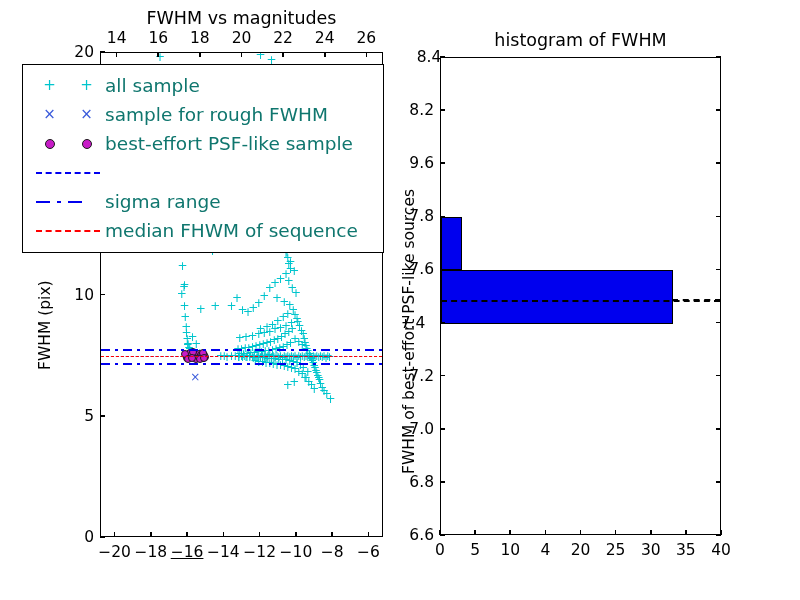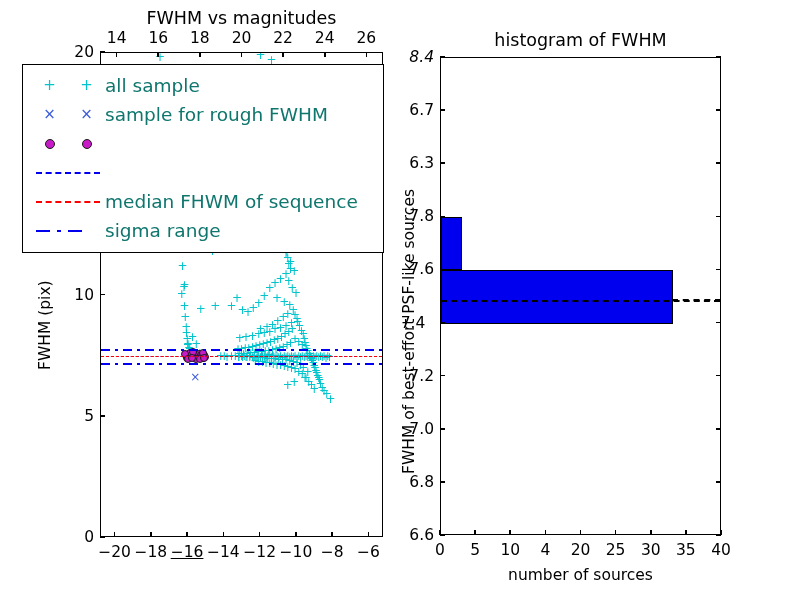--- a/index.html
+++ b/index.html
@@ -539,33 +539,32 @@
       <div class="tick" style="left: 716px; top: 321.756px; width: 5px; height: 1.6px;"></div>
       <div class="tick-label" style="left: 392px; top: 313.556px; width: 42px; text-align: center;">7.4</div>
       <div class="tick" style="left: 440px; top: 268.644px; width: 5px; height: 1.6px;"></div>
       <div class="tick" style="left: 716px; top: 268.644px; width: 5px; height: 1.6px;"></div>
       <div class="tick-label" style="left: 392px; top: 260.444px; width: 42px; text-align: right;">7.6</div>
       <div class="tick" style="left: 440px; top: 215.533px; width: 5px; height: 1.6px;"></div>
       <div class="tick" style="left: 716px; top: 215.533px; width: 5px; height: 1.6px;"></div>
       <div class="tick-label" style="left: 392px; top: 207.333px; width: 42px; text-align: right;">7.8</div>
       <div class="tick" style="left: 440px; top: 162.422px; width: 5px; height: 1.6px;"></div>
       <div class="tick" style="left: 716px; top: 162.422px; width: 5px; height: 1.6px;"></div>
-      <div class="tick-label" style="left: 392px; top: 154.222px; width: 42px; text-align: right;">6.3</div>
+      <div class="tick-label" style="left: 392px; top: 154.222px; width: 42px; text-align: right;">9.6</div>
       <div class="tick" style="left: 440px; top: 109.311px; width: 5px; height: 1.6px;"></div>
       <div class="tick" style="left: 716px; top: 109.311px; width: 5px; height: 1.6px;"></div>
-      <div class="tick-label" style="left: 392px; top: 101.111px; width: 42px; text-align: right;">6.7</div>
+      <div class="tick-label" style="left: 392px; top: 101.111px; width: 42px; text-align: right;">8.2</div>
       <div class="tick" style="left: 440px; top: 56.2px; width: 5px; height: 1.6px;"></div>
       <div class="tick" style="left: 716px; top: 56.2px; width: 5px; height: 1.6px;"></div>
-      <div class="tick-label" style="left: 392px; top: 48px; width: 42px; text-align: right; font-style: italic;">8.4</div>
+      <div class="tick-label" style="left: 408px; top: 48px; width: 42px; text-align: center;">8.4</div>
     </div>
   <div id="right-extra">
       <div class="median-dash-outside" style="left: 671.825px; width: 49.175px; top: 298.656px;"></div>
     </div>
 
-  <div class="axis-label" style="left:440px; top:566px; width:281px; text-align:center;">number of sources</div>
 
   <div class="axis-label vert" style="left:400px; top:474px;">FWHM of best-effort PSF-like sources</div>
 
   <div id="legend">
       <div class="legend-row">
         <div class="legend-handle">
           <span class="h-plus">+</span>
           <span class="h-plus">+</span>
         </div>
         <div class="legend-text">all sample</div>
@@ -575,33 +574,34 @@
           <span class="h-cross">×</span>
           <span class="h-cross">×</span>
         </div>
         <div class="legend-text">sample for rough FWHM</div>
       </div>
       <div class="legend-row">
         <div class="legend-handle">
           <span class="h-dot"></span>
           <span class="h-dot"></span>
         </div>
+        <div class="legend-text">best-effort PSF-like sample</div>
       </div>
       <div class="legend-row">
         <div class="legend-handle">
           <span class="h-line h-dashed-blue"></span>
         </div>
+      </div>
+      <div class="legend-row">
+        <div class="legend-handle">
+          <span class="h-dashdot-blue"></span>
+        </div>
+        <div class="legend-text">sigma range</div>
       </div>
       <div class="legend-row">
         <div class="legend-handle">
           <span class="h-line h-dashed-red"></span>
         </div>
         <div class="legend-text">median FHWM of sequence</div>
       </div>
-      <div class="legend-row">
-        <div class="legend-handle">
-          <span class="h-dashdot-blue"></span>
-        </div>
-        <div class="legend-text">sigma range</div>
-      </div>
     </div>
 
 </div>
 
 </body></html>

